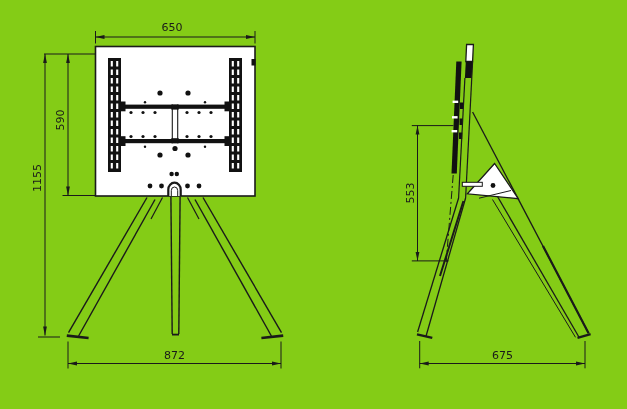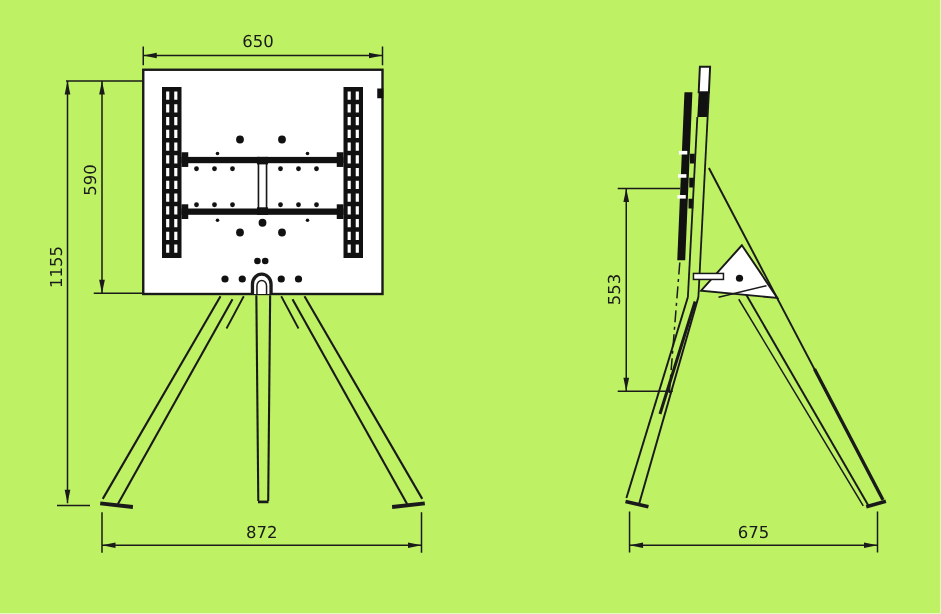--- a/index.html
+++ b/index.html
@@ -1,17 +1,17 @@
 <!DOCTYPE html>
 <html><head>
 <meta charset="utf-8">
 <style>
   html,body{margin:0;padding:0;background:#ffffff;}
   .canvas{
-    position:relative;width:627px;height:409px;background:#bef264;
+    position:relative;width:627px;height:409px;background:#84cc16;
     font-family:"DejaVu Sans", sans-serif;
   }
   svg text{
     font-family:"DejaVu Sans", sans-serif;
     font-size:11px;
     fill:#1a1a1a;
   }
 </style>
 </head>
 <body>

